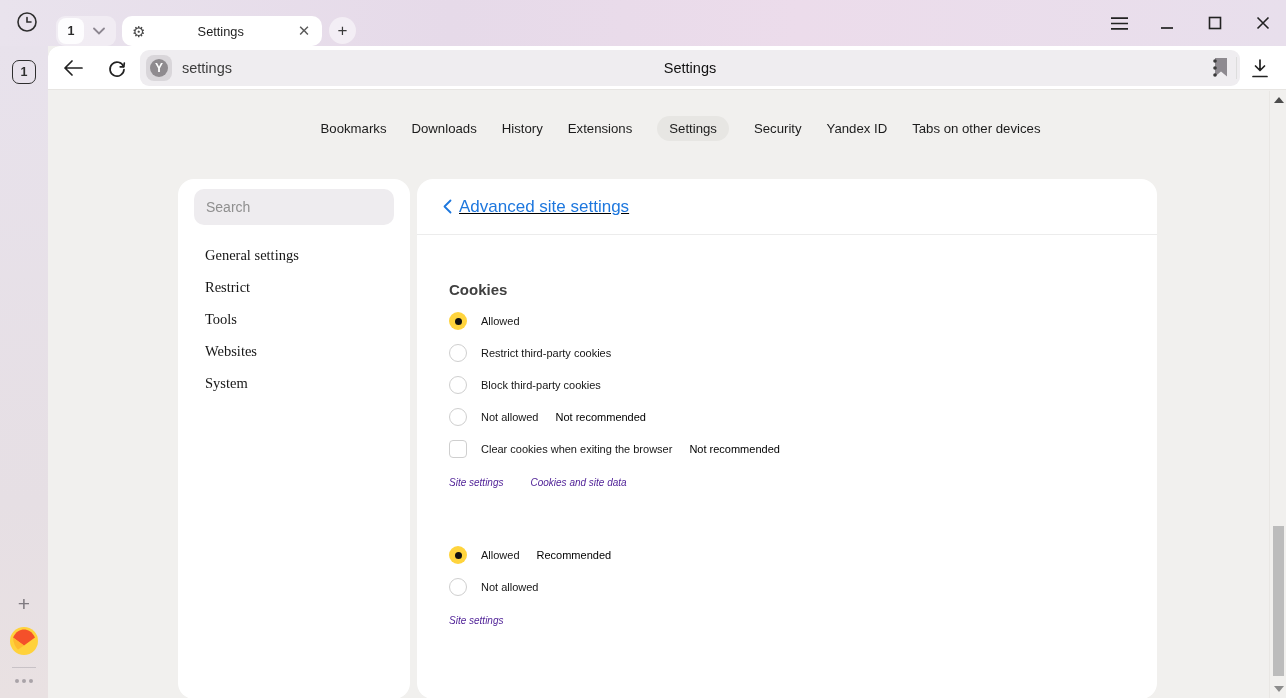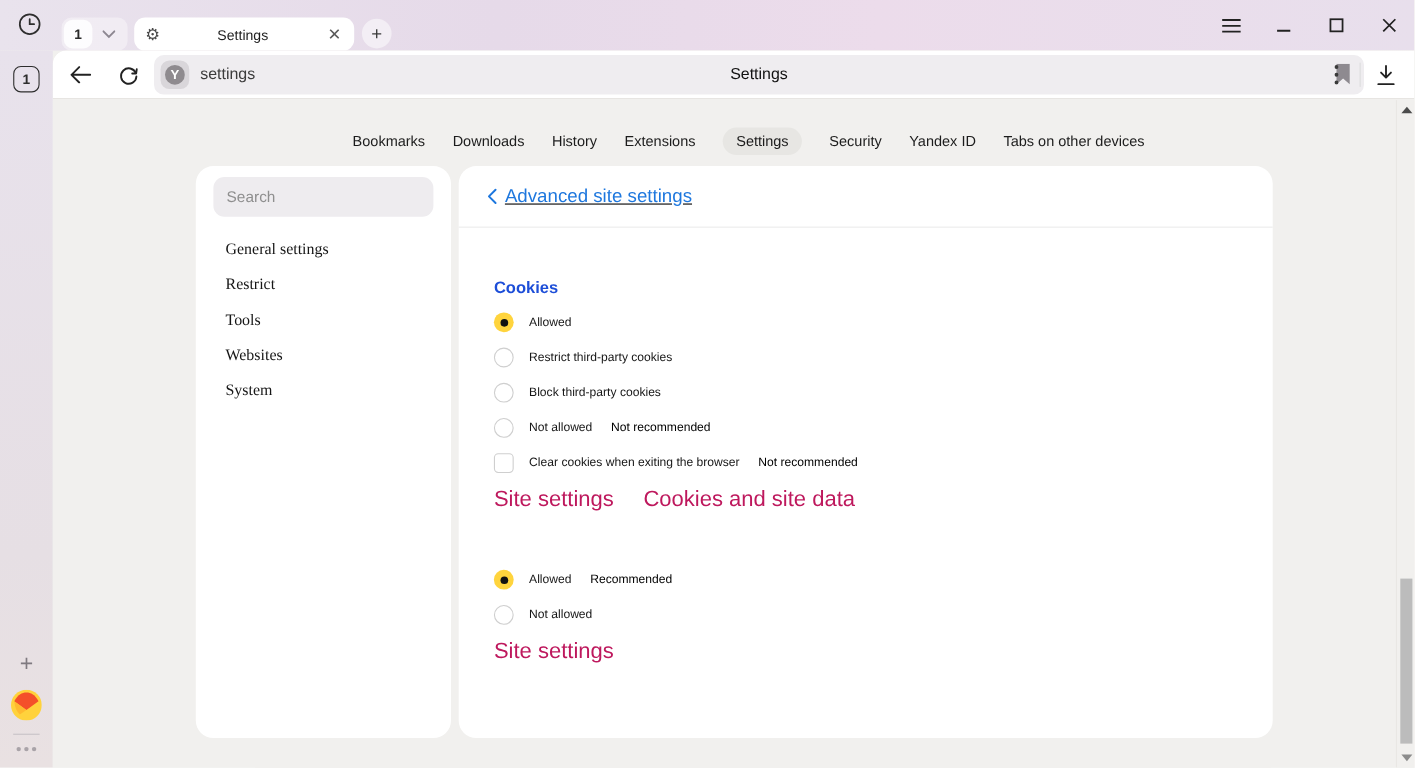--- a/index.html
+++ b/index.html
@@ -64,45 +64,45 @@
   .scrollbar { position:absolute; right:0; top:0; bottom:0; width:17px; background:#f1f0ee; border-left:1px solid #e9e7e4; }
   .sb-up { position:absolute; top:6px; left:4px; width:0; height:0; border-left:5px solid transparent; border-right:5px solid transparent; border-bottom:6px solid #4c4c4c; }
   .sb-down { position:absolute; bottom:6px; left:4px; width:0; height:0; border-left:5px solid transparent; border-right:5px solid transparent; border-top:6px solid #8c8c8c; }
   .sb-thumb { position:absolute; left:3px; top:435px; width:11px; height:150px; background:#bcbcbc; }
 
   .nav-row { position:absolute; top:25px; left:0; right:17px; display:flex; justify-content:center; align-items:center; gap:25px;
     font-size:13.2px; color:#1c1c1c;padding-left:44px; }
   .nav-item { padding:5px 0; cursor:default; }
   .nav-item.active { background:#e7e6e3; padding:5px 12px; border-radius:15px; }
 
-  .card { position:absolute; top:60px; height:520px; background:#fff; border-radius:16px; }
+  .card { position:absolute; top:88px; height:520px; background:#fff; border-radius:16px; }
   .card-left { left:130px; width:232px; }
   .card-main { left:369px; width:740px; }
 
   .search-box { margin:10px 16px 0 16px; height:36px; background:#eeecef; border-radius:10px; display:flex; align-items:center; }
   .search-box input { border:none; outline:none; background:transparent; width:100%; padding:0 12px;
     font-size:14px; color:#333; font-family:"Liberation Sans", sans-serif; }
   .search-box input::placeholder { color:#8f8f8f; }
   .side-menu { margin-top:14px;font-family:Liberation Serif, serif; }
   .side-item { height:32px; display:flex; align-items:center; padding-left:27px; font-size:14.5px; color:#161616; }
 
   .main-header { height:56px; display:flex; align-items:center; padding-left:20px; border-bottom:1px solid #ececec;text-decoration:underline; }
   .back-chevron { width:20px; height:20px; display:flex; align-items:center; justify-content:center; margin-right:2px; }
   .main-title { font-size:17px; color:#1d77de; font-weight:500; }
   .main-body { padding:38px 32px 0 32px; }
-  .sec-title { font-size:15px; font-weight:bold; color:#1d4ed8; height:32px; display:flex; align-items:center; }
+  .sec-title { font-size:15px; font-weight:bold; color:#404040; height:32px; display:flex; align-items:center; }
   .opt-row { height:32px; display:flex; align-items:center; font-size:11px; color:#161616; }
   .radio { width:18px; height:18px; border-radius:50%; border:1.5px solid #cfcfcf; background:#fff; margin-right:14px; flex:0 0 auto; }
   .radio.selected { border:none; background:#ffd43d; position:relative; }
   .radio.selected::after { content:""; position:absolute; left:5.5px; top:5.5px; width:7px; height:7px; border-radius:50%; background:#111; }
   .checkbox { width:18px; height:18px; border-radius:4px; border:1.5px solid #cfcfcf; background:#fff; margin-right:14px; flex:0 0 auto; }
   .hint { color:#000000; margin-left:17px; }
   .note-row { height:32px; display:flex; align-items:center; padding-left:34px; font-size:13.5px; color:#8f8f8f; }
   .links-row { margin-top:2px; height:30px; display:flex; align-items:center; gap:27px; }
-  .link { font-size:20px; color:#be185d; }
+  .link { font-size:10px; color:#4c1d95;font-style:italic; }
   .sec-gap { height:42px; }
 
   svg { display:block; }
 </style>
 </head>
 <body>
 
 <div class="app">
 
   <div class="titlebar">

